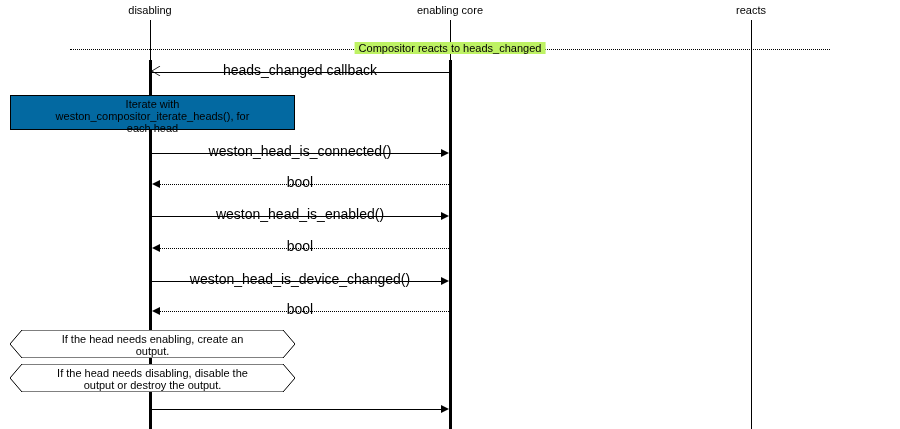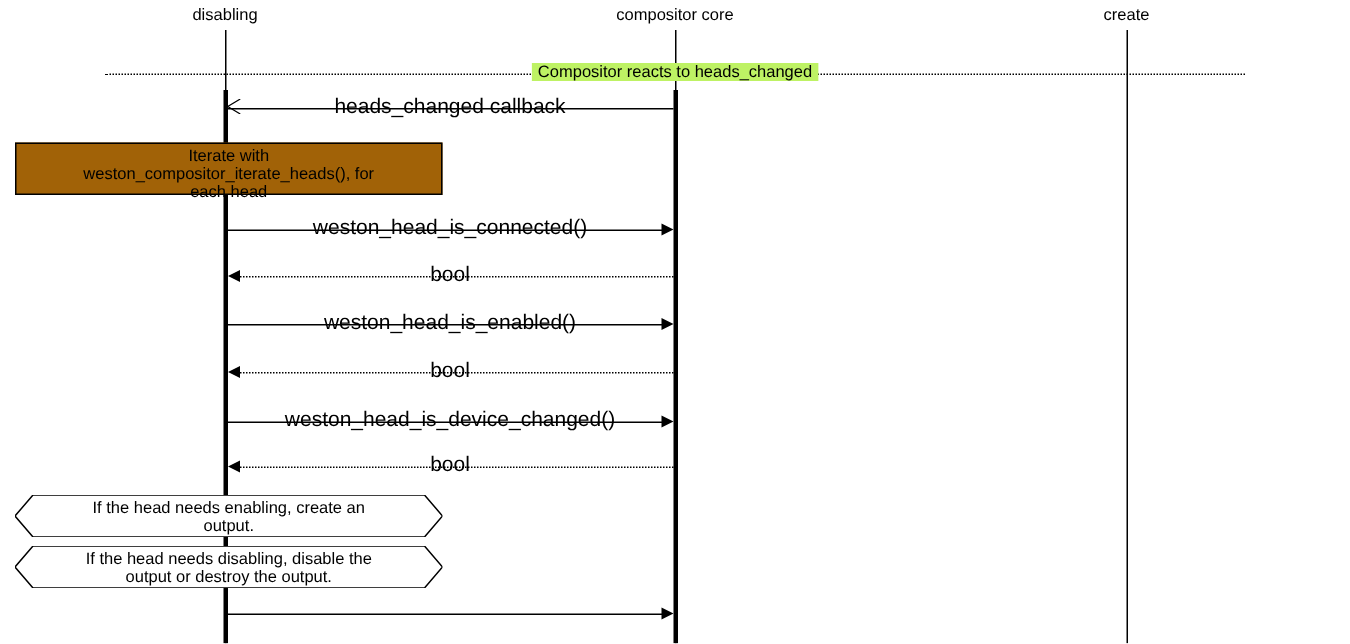--- a/index.html
+++ b/index.html
@@ -77,21 +77,21 @@
     font-size: 11px;
     color: #000;
     background: #bef264;
     padding: 0 4px;
     white-space: nowrap;
     transform: translateX(-50%);
   }
   .note-box {
     position: absolute;
     border: 1px solid #000;
-    background: #a16207;
+    background: #0369a1;
     font-size: 11px;
     color: #000;
     line-height: 12px;
     text-align: center;
     box-sizing: border-box;
     padding: 2px 4px;
   }
   .hex-note {
     position: absolute;
     font-size: 11px;
@@ -109,22 +109,22 @@
     position: relative;
     padding: 3px 14px 0 14px;
   }
 </style>
 </head>
 <body>
 
 <div id="canvas">
 
   <div class="lifeline-head" style="left:150px;">disabling</div>
-  <div class="lifeline-head" style="left:450px;">compositor core</div>
-  <div class="lifeline-head" style="left:751px;">create</div>
+  <div class="lifeline-head" style="left:450px;">enabling core</div>
+  <div class="lifeline-head" style="left:751px;">reacts</div>
 
   <div class="lifeline" style="left:150px; top:20px; height:409px;"></div>
   <div class="lifeline" style="left:450px; top:20px; height:409px;"></div>
   <div class="lifeline" style="left:751px; top:20px; height:409px;"></div>
 
   <div class="activation" style="left:149px; top:60px; height:369px;"></div>
   <div class="activation" style="left:449px; top:60px; height:369px;"></div>
 
   <div class="hline dotted" style="left:70px; top:49px; width:760px;"></div>
   <div class="divider-label" style="left:450px; top:42px;">Compositor reacts to heads_changed</div>

